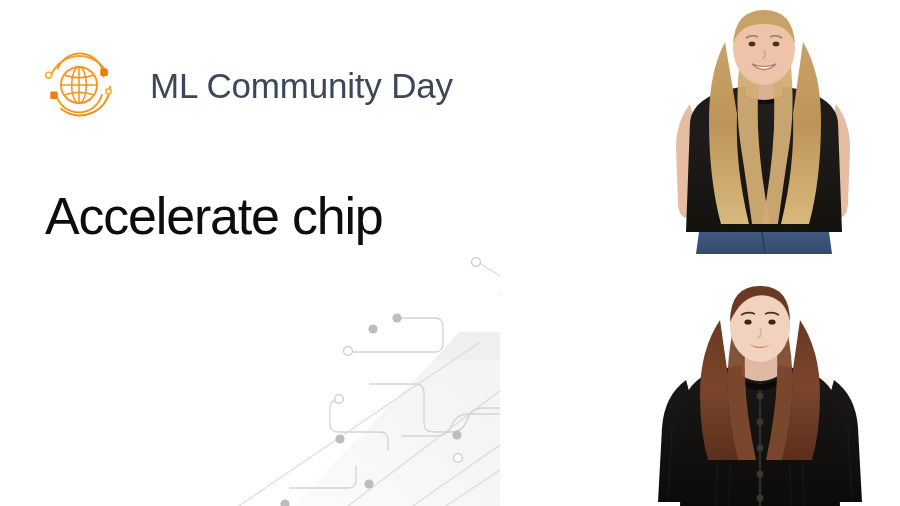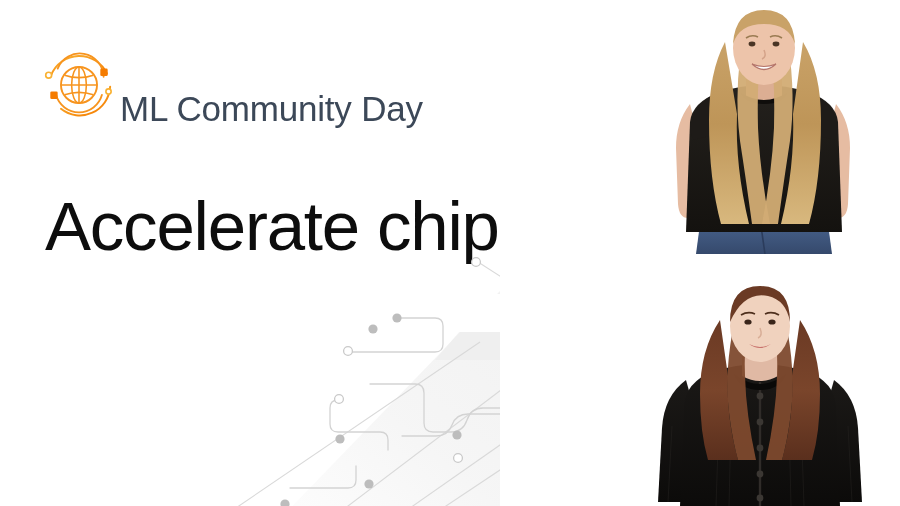--- a/index.html
+++ b/index.html
@@ -17,22 +17,22 @@
     background: #ffffff;
     overflow: hidden;
   }
 
   
   #brand-lockup {
     position: absolute;
     left: 38px;
     top: 44px;
     display: flex;
-    align-items: flex-end;
-    gap: 0;
+    align-items: center;
+    gap: 30px;
   }
   #brand-logo-icon {
     width: 82px;
     height: 82px;
     display: block;
     flex: none;
   }
   #brand-title {
     font-size: 35px;
     font-weight: 400;
@@ -41,21 +41,21 @@
     white-space: nowrap;
     line-height: 1;
   }
 
   
   #headline {
     position: absolute;
     left: 45px;
     top: 150px;
     width: 430px;
-    font-size: 69px;
+    font-size: 52px;
     line-height: 62px;
     font-weight: 400;
     letter-spacing: -1.2px;
     color: #0d0d0d;
   }
   #headline .hl-line {
     display: block;
     white-space: nowrap;
   }
 

